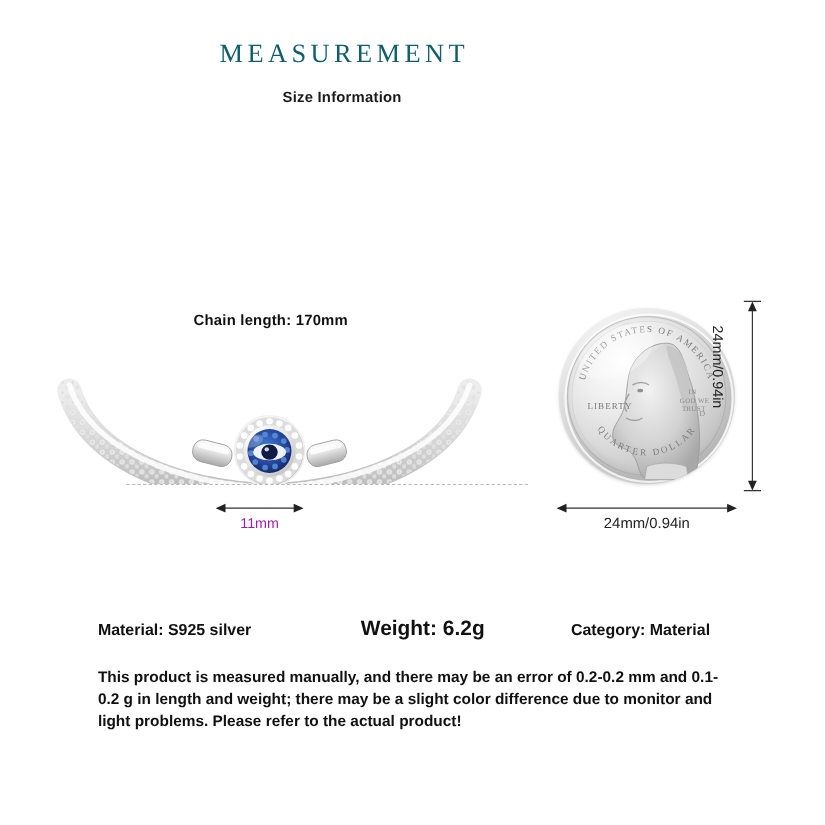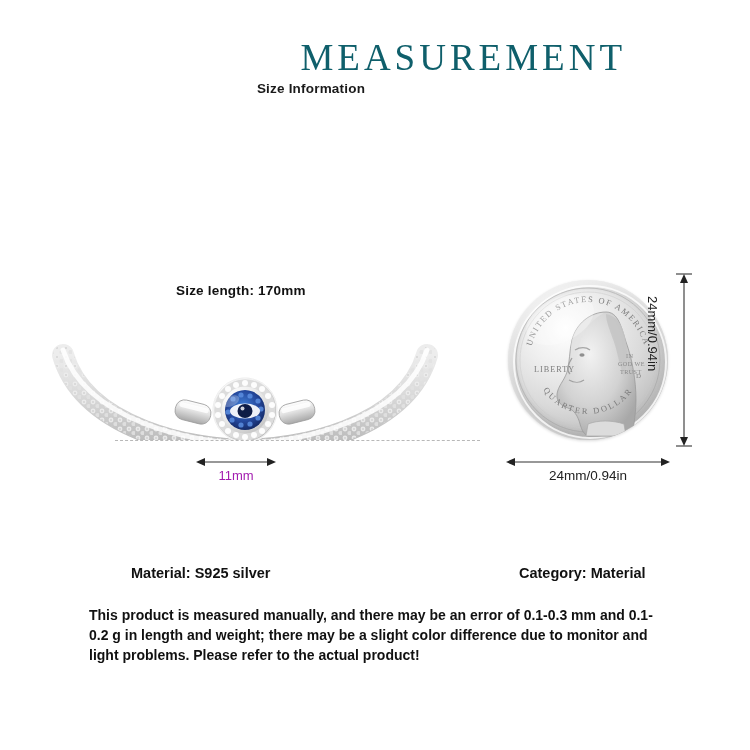--- a/index.html
+++ b/index.html
@@ -15,23 +15,23 @@
     color: #111111;
     overflow: hidden;
   }
 
   
   .title {
     position: absolute;
     top: 36px;
     left: 0;
     width: 626px;
-    text-align: right;
+    text-align: center;
     font-family: "Liberation Serif", serif;
-    font-size: 37px;
+    font-size: 24px;
     letter-spacing: 4px;
     color: #0f5f6b;
   }
   .subtitle {
     position: absolute;
     top: 81px;
     left: 0;
     width: 622px;
     text-align: center;
     font-size: 13.5px;
@@ -163,21 +163,20 @@
     width: 750px;
     height: 26px;
   }
   .spec-material {
     position: absolute;
     left: 89px;
     top: 0;
     font-size: 14.5px;
     font-weight: bold;
     color: #111;
-    margin-left: 42px;
   }
   .spec-weight {
     position: absolute;
     left: 328px;
     top: -4px;
     font-size: 19px;
     font-weight: bold;
     color: #111;
   }
   .spec-category {
@@ -200,21 +199,21 @@
     line-height: 1.42;
     color: #111;
   }
 </style>
 </head>
 <body>
 
 <div class="title">MEASUREMENT</div>
 <div class="subtitle">Size Information</div>
 
-<div class="chain-length-label">Size length: 170mm</div>
+<div class="chain-length-label">Chain length: 170mm</div>
 
 <div class="bracelet-wrap">
   <svg width="420" height="140" viewBox="0 0 420 140" xmlns="http://www.w3.org/2000/svg" aria-hidden="true">
     <defs>
       <linearGradient id="chainG" x1="0" y1="0" x2="0" y2="1">
         <stop offset="0%" stop-color="#ffffff"></stop>
         <stop offset="40%" stop-color="#e9e9e9"></stop>
         <stop offset="100%" stop-color="#bdbdbd"></stop>
       </linearGradient>
       <linearGradient id="capG" x1="0" y1="0" x2="0" y2="1">
@@ -381,16 +380,17 @@
   <svg width="164" height="14" viewBox="0 0 164 14" xmlns="http://www.w3.org/2000/svg">
     <line x1="4" y1="7" x2="160" y2="7" stroke="#333" stroke-width="1.2"></line>
     <polygon points="0,7 9,3 9,11" fill="#222"></polygon>
     <polygon points="164,7 155,3 155,11" fill="#222"></polygon>
   </svg>
 </div>
 <div class="dim-h-label">24mm/0.94in</div>
 
 <div class="specs">
   <div class="spec-material">Material: S925 silver</div>
+  <div class="spec-weight">Weight: 6.2g</div>
   <div class="spec-category">Category: Material</div>
 </div>
 
-<div class="disclaimer">This product is measured manually, and there may be an error of 0.1-0.3 mm and 0.1-0.2 g in length and weight; there may be a slight color difference due to monitor and light problems. Please refer to the actual product!</div>
+<div class="disclaimer">This product is measured manually, and there may be an error of 0.2-0.2 mm and 0.1-0.2 g in length and weight; there may be a slight color difference due to monitor and light problems. Please refer to the actual product!</div>
 
 </body></html>

